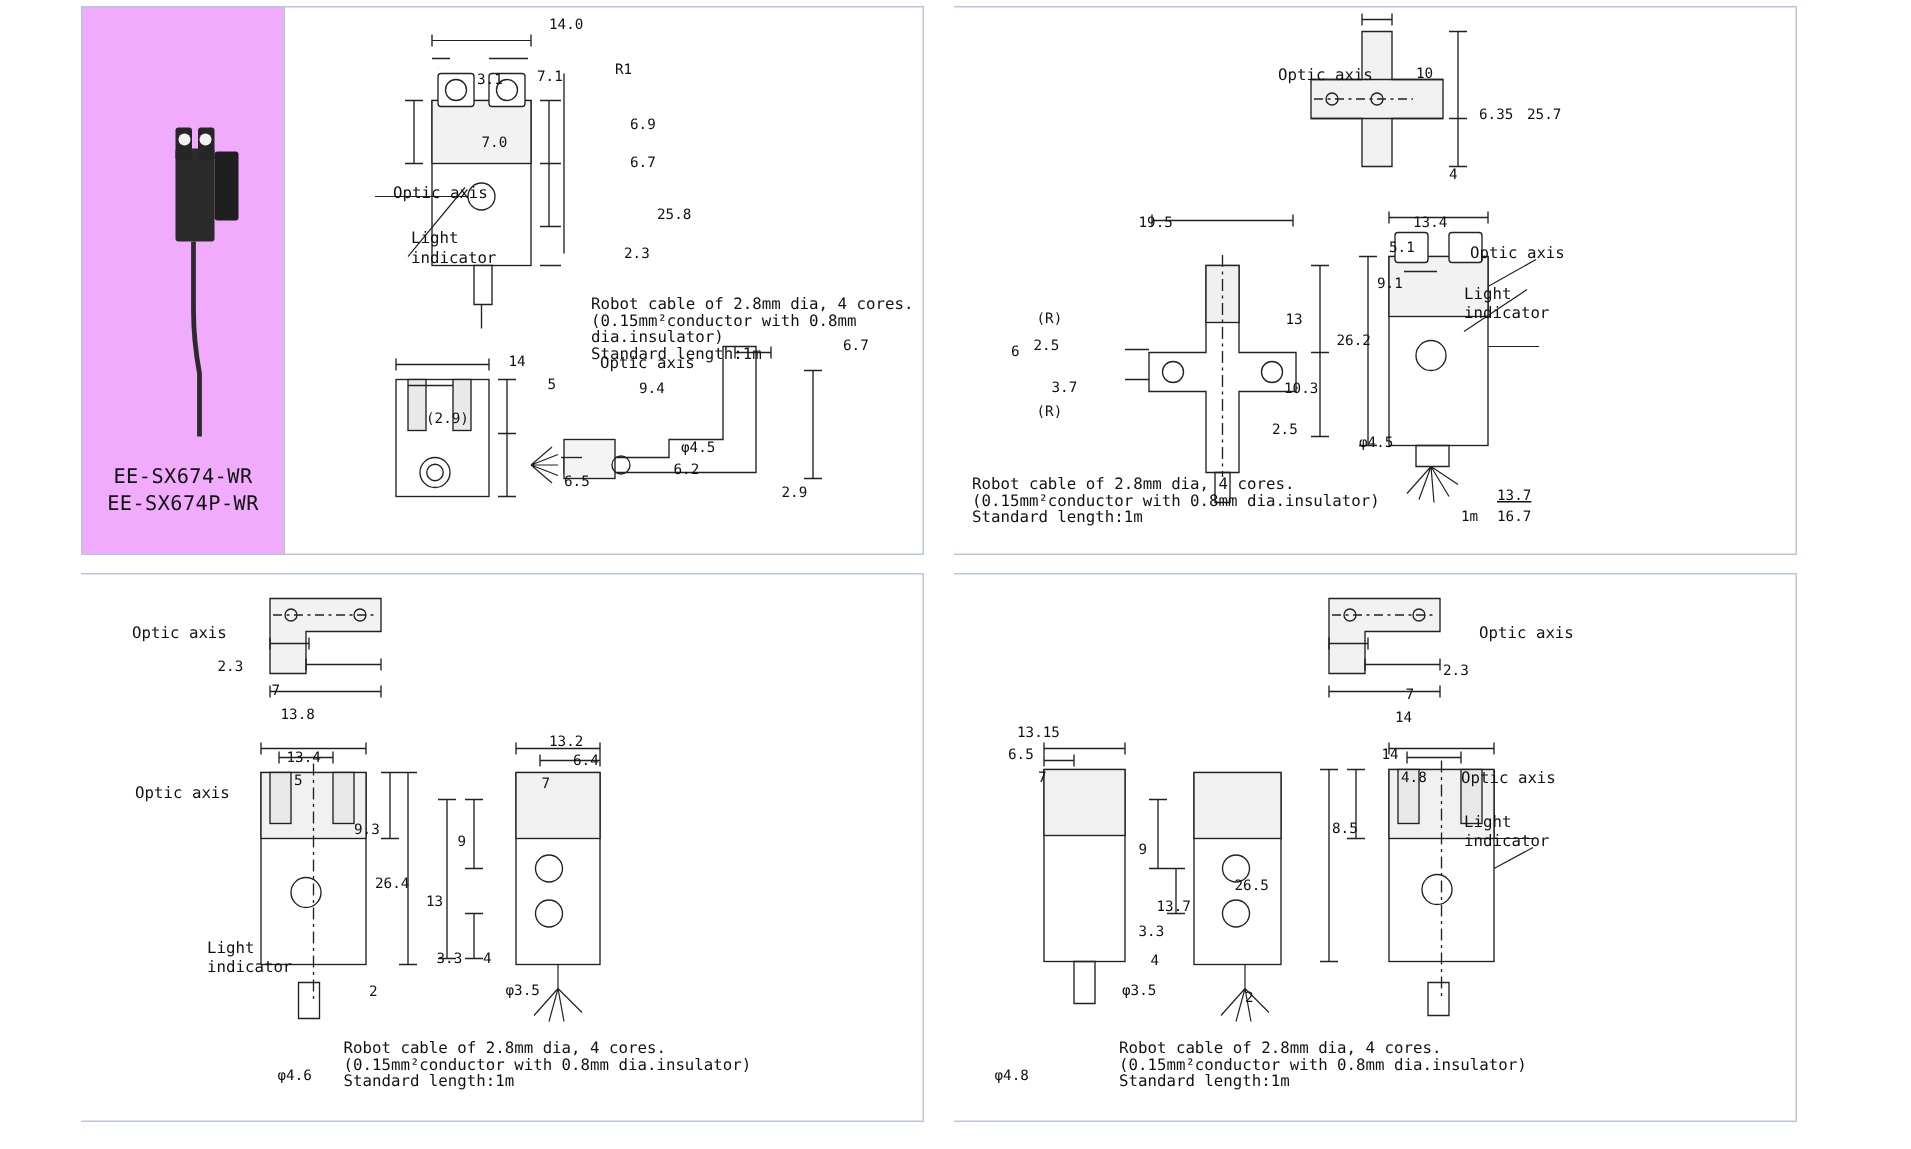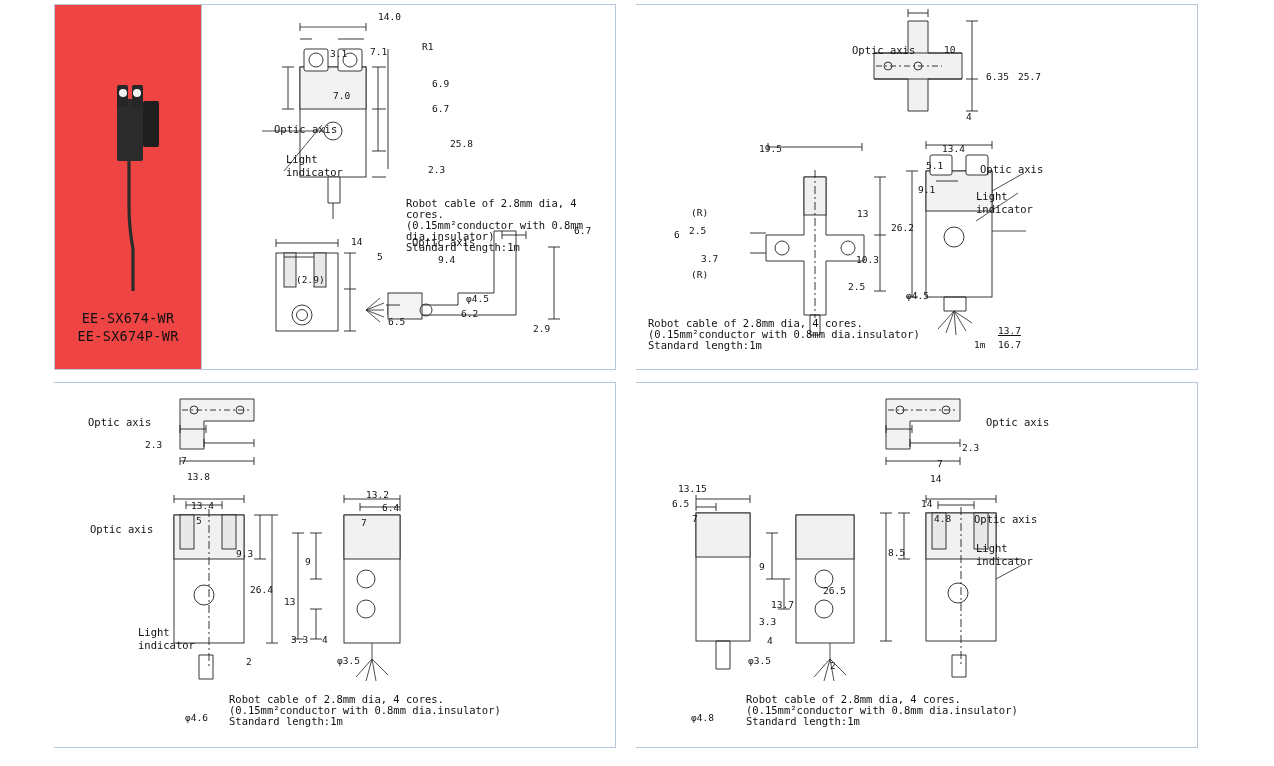--- a/index.html
+++ b/index.html
@@ -18,22 +18,22 @@
   .quad {
     position: absolute;
     display: flex;
   }
   .q1 { left: 54px;  top: 4px;   width: 562px; height: 366px; }
   .q2 { left: 636px; top: 4px;   width: 562px; height: 366px; }
   .q3 { left: 54px;  top: 382px; width: 562px; height: 366px; }
   .q4 { left: 636px; top: 382px; width: 562px; height: 366px; }
 
   .photo-cell {
-    width: 148px; height: 100%;
-    background: #ef4444;
+    width: 136px; height: 100%;
+    background: #f0abfc;
     border: 1px solid #b9c7dd;
     position: relative;
   }
   .model-names {
     position: absolute;
     left: 0; right: 0;
     bottom: 24px;
     text-align: center;
     font-size: 13.5px;
     letter-spacing: 0.3px;
@@ -363,21 +363,21 @@
       <div class="note" style="left:110px; top:311px;">Robot cable of 2.8mm dia, 4 cores.
 (0.15mm²conductor with 0.8mm dia.insulator)
 Standard length:1m</div>
 
       <div class="dim" style="left:326px; top:59px;">2.3</div>
       <div class="dim" style="left:301px; top:75px;">7</div>
       <div class="dim" style="left:294px; top:90px;">14</div>
       <div class="dim" style="left:42px;  top:100px;">13.15</div>
       <div class="dim" style="left:36px;  top:115px;">6.5</div>
       <div class="dim" style="left:56px;  top:130px;">7</div>
-      <div class="dim" style="left:27px;  top:329px;margin-left:28px;">φ4.8</div>
+      <div class="dim" style="left:27px;  top:329px;">φ4.8</div>
       <div class="dim" style="left:285px; top:115px;">14</div>
       <div class="dim" style="left:298px; top:130px;">4.8</div>
       <div class="dim" style="left:252px; top:164px;">8.5</div>
       <div class="dim" style="left:187px; top:202px;">26.5</div>
       <div class="dim" style="left:194px; top:277px;">2</div>
       <div class="dim" style="left:123px; top:178px;">9</div>
       <div class="dim" style="left:135px; top:216px;">13.7</div>
       <div class="dim" style="left:123px; top:233px;">3.3</div>
       <div class="dim" style="left:131px; top:252px;">4</div>
       <div class="dim" style="left:112px; top:272px;">φ3.5</div>

